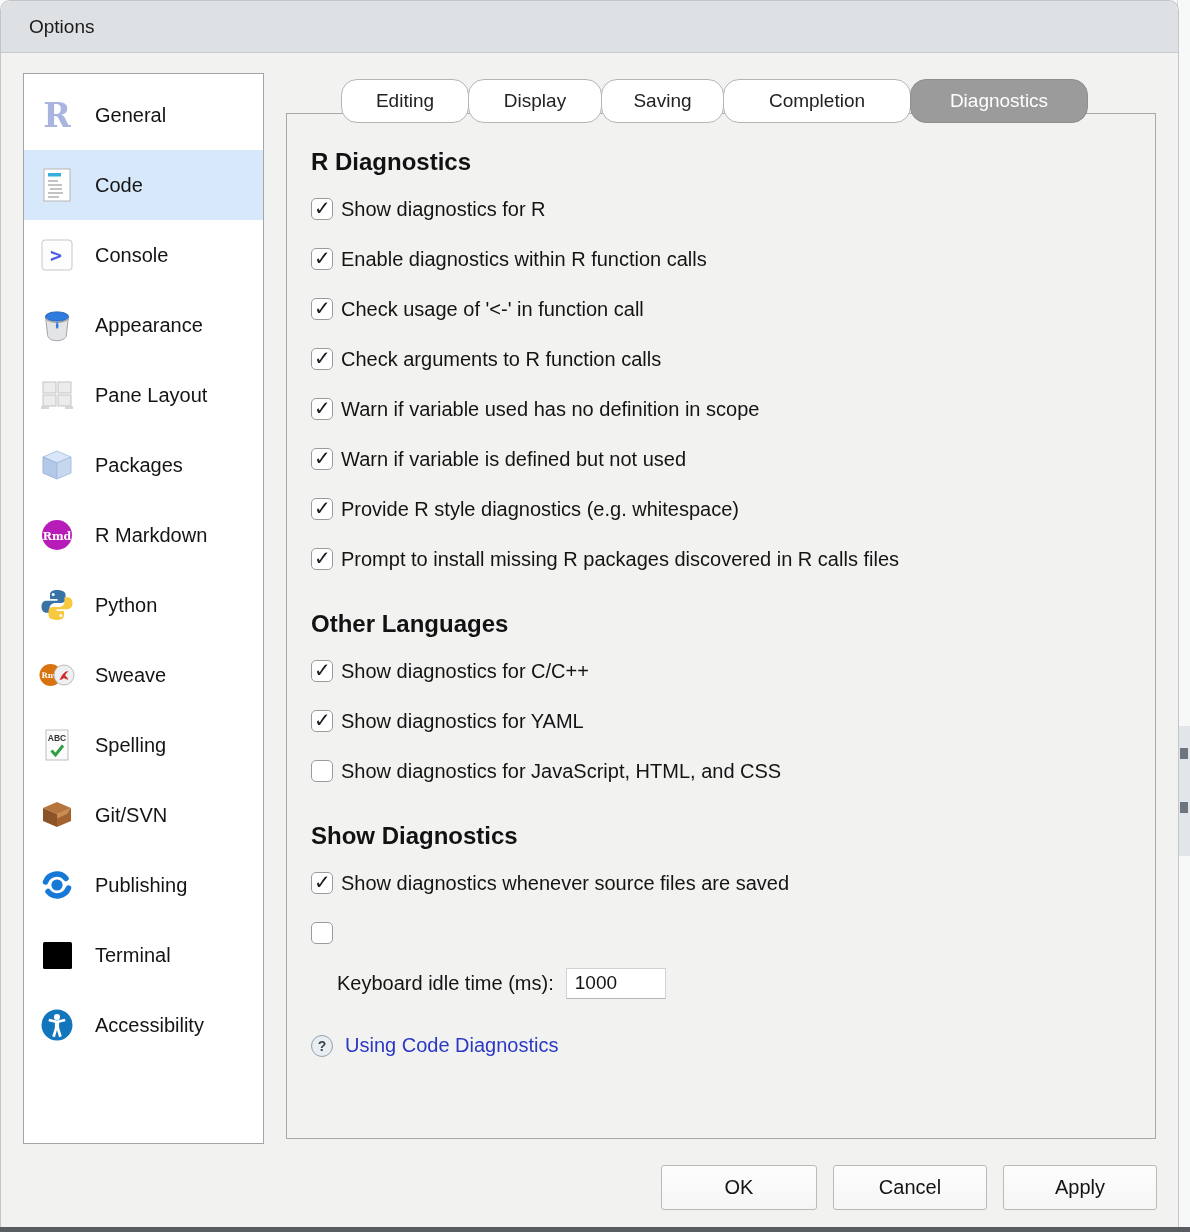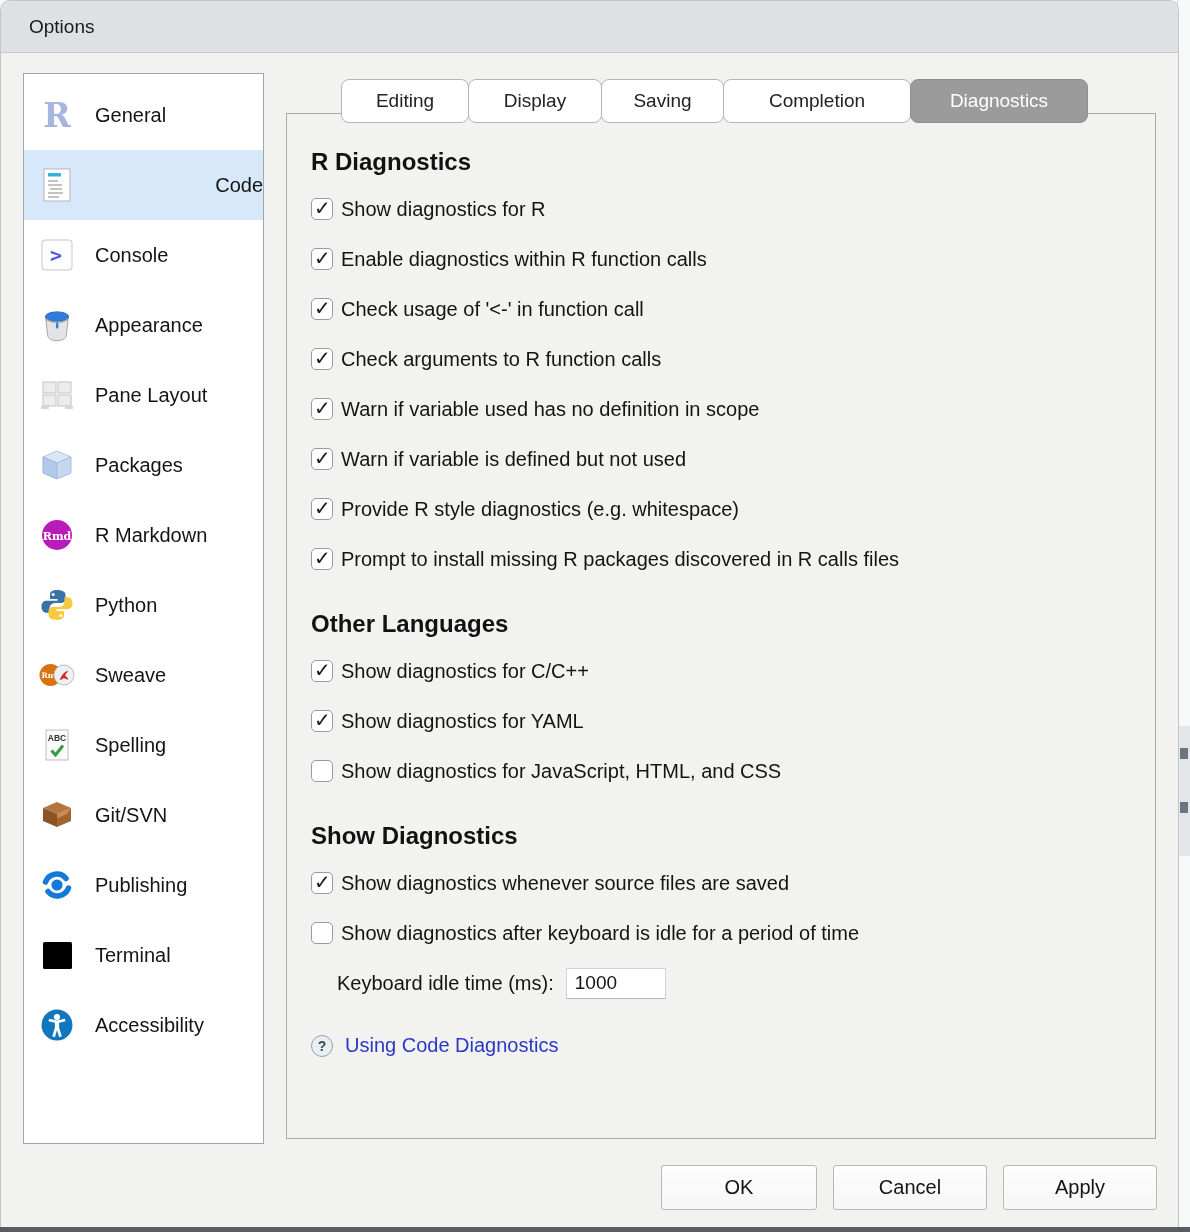--- a/index.html
+++ b/index.html
@@ -32,30 +32,30 @@
   }
   .titlebar .title { font-size:19px; font-weight:500; color:#1b1b1b; }
 
   
   .sidebar {
     position:absolute; left:22px; top:72px; width:241px; height:1071px;
     background:#ffffff; border:1px solid #a5a5a5; padding-top:6px;
     overflow:hidden;
   }
   .side-item { height:70px; display:flex; align-items:center; padding-left:13px; cursor:default; }
-  .side-item.selected { background:#d6e8fa;justify-content:space-between; }
+  .side-item.selected { background:#d6e8fa; }
   .side-icon { width:40px; height:38px; display:flex; align-items:center; justify-content:center; flex:0 0 40px; }
   .side-label { font-size:20px; color:#141414; margin-left:18px; white-space:nowrap; }
   .r-letter { font-size:33px; font-weight:bold; color:#a7b5e0; font-family:"DejaVu Serif","Liberation Serif",serif; line-height:1; }
 
   
   .tabs { position:absolute; left:340px; top:78px; display:flex; z-index:3; }
   .tab {
     height:44px; display:flex; align-items:center; justify-content:center;
-    background:#ffffff; border:1px solid #b5b5b5; border-radius:8px;
+    background:#ffffff; border:1px solid #b5b5b5; border-radius:16px;
     font-size:19px; color:#222; margin-left:-1px; padding:0 2px;
   }
   .tab:first-child { margin-left:0; }
   .tab.active { background:#9b9b9b; border-color:#8f8f8f; color:#ffffff; }
   .tab.w-editing{width:128px} .tab.w-display{width:134px} .tab.w-saving{width:123px}
   .tab.w-completion{width:188px} .tab.w-diagnostics{width:178px}
 
   
   .panel {
     position:absolute; left:285px; top:112px; width:870px; height:1026px;
@@ -355,21 +355,20 @@
       </div>
 
       <div class="section">
         <div class="section-heading">Show Diagnostics</div>
         <div class="row">
           <span class="cb checked"></span>
           <label>Show diagnostics whenever source files are saved</label>
         </div>
         <div class="row">
           <span class="cb"></span>
-          <label>Show diagnostics after keyboard is idle for a period of time</label>
         </div>
         <div class="indent-row">
           <span class="field-label">Keyboard idle time (ms):</span>
           <input class="text-input" type="text" value="1000" style="">
         </div>
       </div>
 
       <div class="help-row">
         <span class="help-circle">?</span>
         <a class="help-link">Using Code Diagnostics</a>

